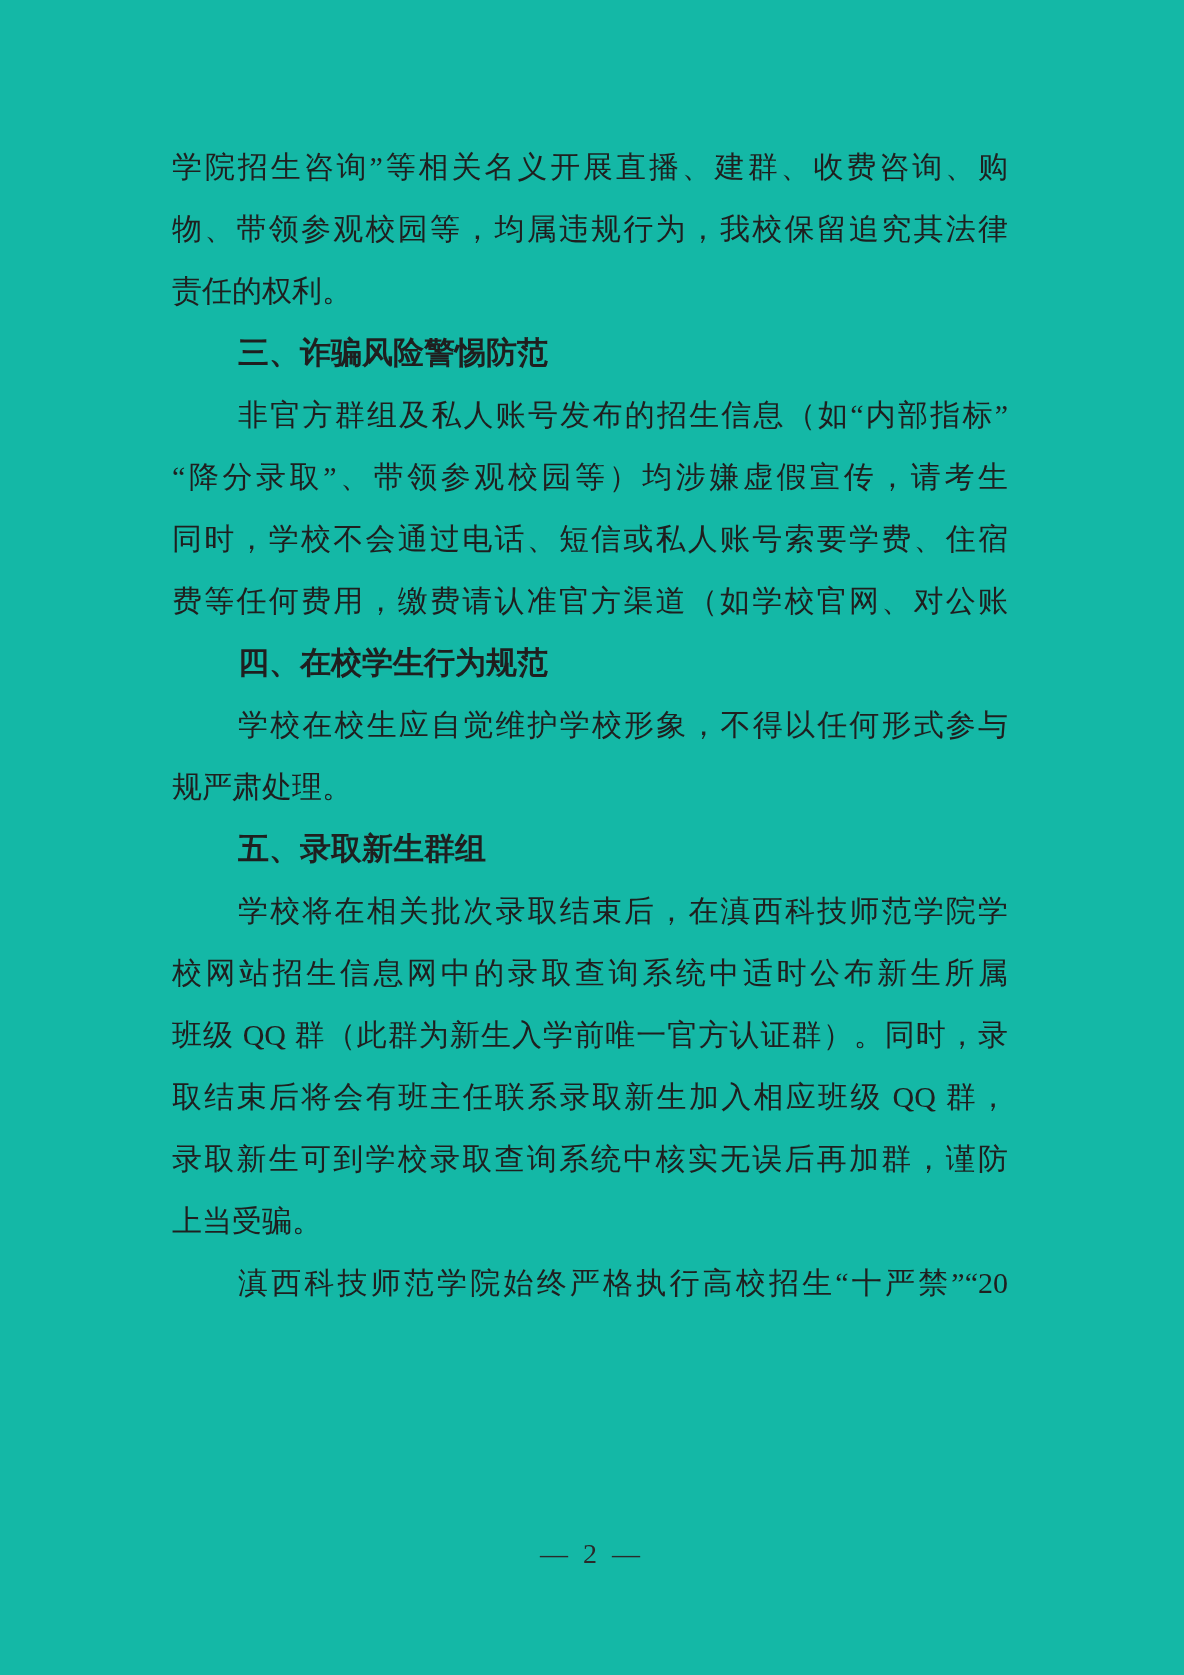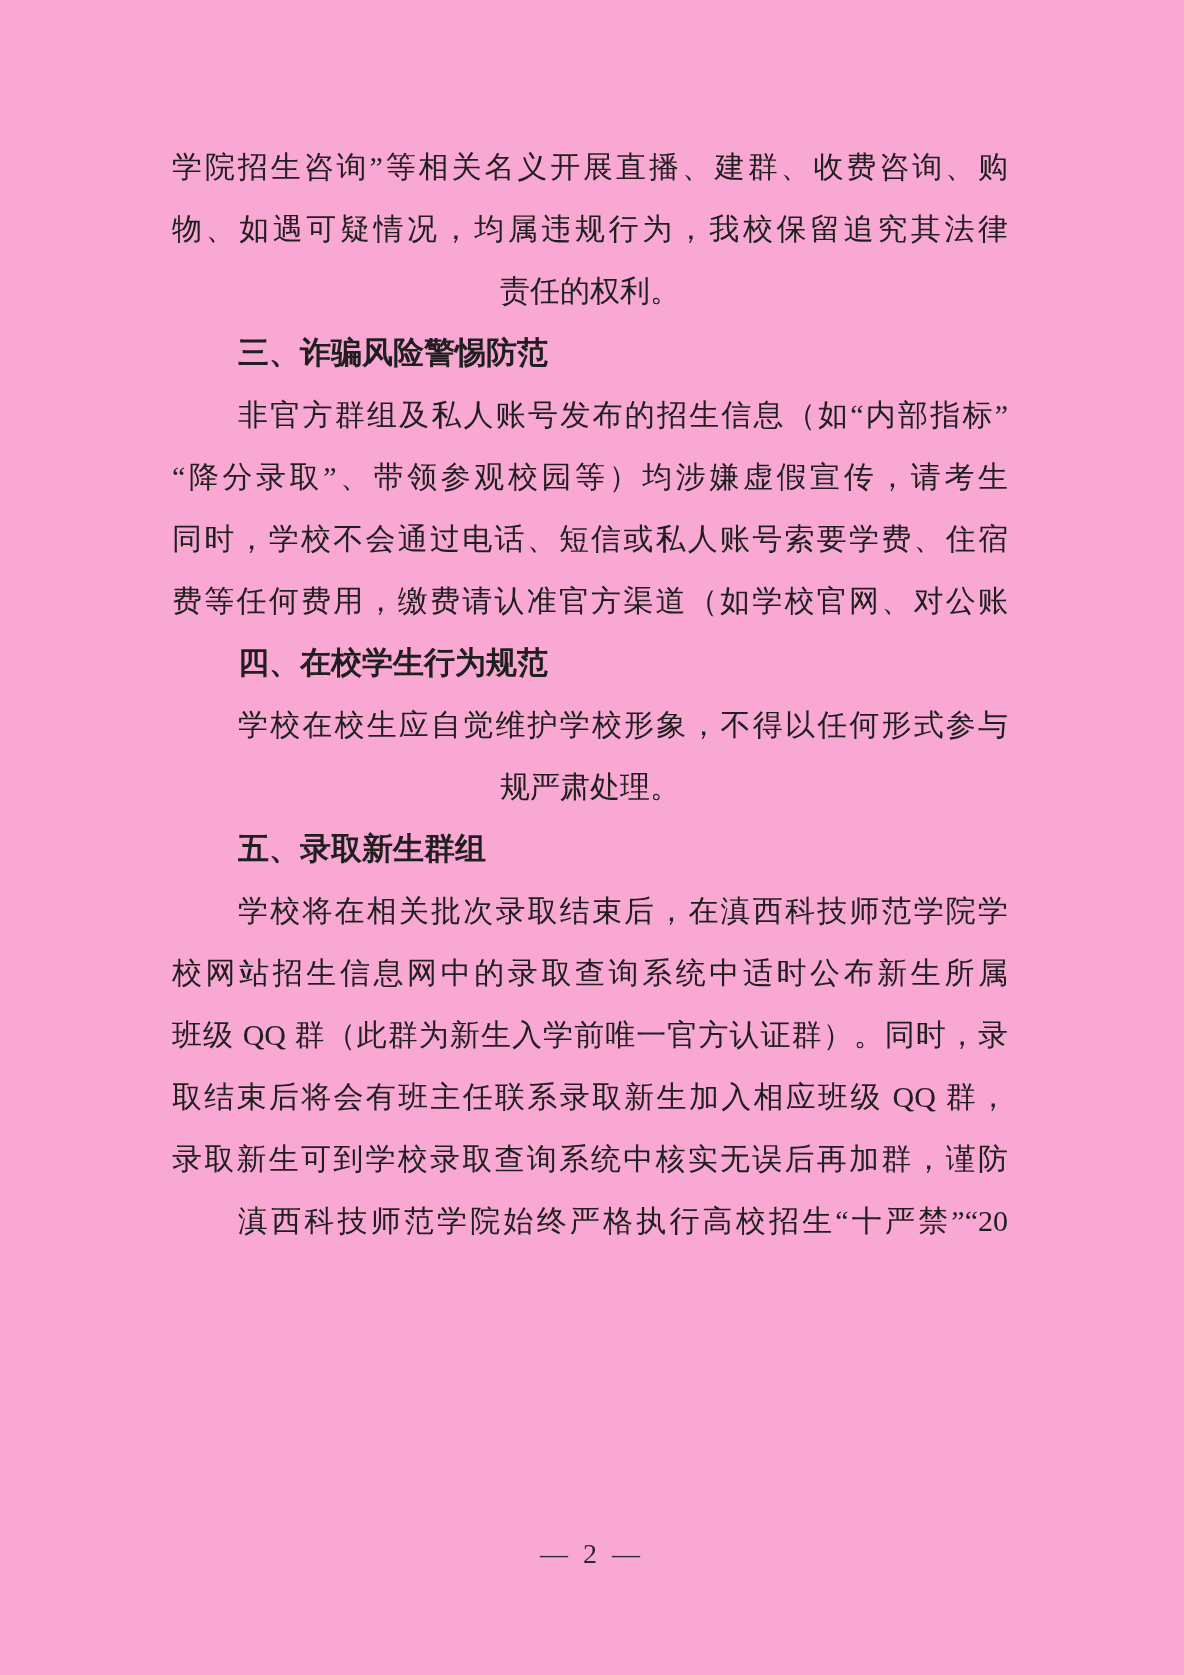--- a/index.html
+++ b/index.html
@@ -5,38 +5,37 @@
   html, body {
     margin: 0;
     padding: 0;
     background: #8a8a8a;
   }
   .page {
     position: relative;
     width: 1184px;
     height: 1675px;
     margin: 0 auto;
-    background: #f9a8d4;
+    background: #14b8a6;
     color: #1f1f1f;
     overflow: hidden;
   }
   .content {
     position: absolute;
     top: 136px;
     left: 172px;
     width: 836px;
   }
   .ln {
     height: 62px;
     line-height: 62px;
     font-size: 30px;
     font-family: "Liberation Serif", "DejaVu Serif", serif;
     color: #1f1f1f;
     white-space: nowrap;
-    text-align: center;
   }
   .just {
     white-space: normal;
     text-align: justify;
     text-align-last: justify;
     text-justify: inter-character;
   }
   .indent {
     text-indent: 66px;
   }
@@ -60,33 +59,34 @@
     font-family: "Liberation Serif", "DejaVu Serif", serif;
     color: #2a2a2a;
   }
 </style>
 </head>
 <body>
 
 <div class="page">
   <div class="content">
     <div class="ln just">学院招生咨询”等相关名义开展直播、建群、收费咨询、购</div>
-    <div class="ln just">物、如遇可疑情况，均属违规行为，我校保留追究其法律</div>
+    <div class="ln just">物、带领参观校园等，均属违规行为，我校保留追究其法律</div>
     <div class="ln">责任的权利。</div>
     <div class="ln head">三、诈骗风险警惕防范</div>
     <div class="ln just indent">非官方群组及私人账号发布的招生信息（如“内部指标”</div>
     <div class="ln just">“降分录取”、带领参观校园等）均涉嫌虚假宣传，请考生</div>
     <div class="ln just">同时，学校不会通过电话、短信或私人账号索要学费、住宿</div>
     <div class="ln just">费等任何费用，缴费请认准官方渠道（如学校官网、对公账</div>
     <div class="ln head">四、在校学生行为规范</div>
     <div class="ln just indent">学校在校生应自觉维护学校形象，不得以任何形式参与</div>
     <div class="ln">规严肃处理。</div>
     <div class="ln head">五、录取新生群组</div>
     <div class="ln just indent">学校将在相关批次录取结束后，在滇西科技师范学院学</div>
     <div class="ln just">校网站招生信息网中的录取查询系统中适时公布新生所属</div>
     <div class="ln just">班级 QQ 群（此群为新生入学前唯一官方认证群）。同时，录</div>
     <div class="ln just">取结束后将会有班主任联系录取新生加入相应班级 QQ 群，</div>
     <div class="ln just">录取新生可到学校录取查询系统中核实无误后再加群，谨防</div>
+    <div class="ln">上当受骗。</div>
     <div class="ln just indent">滇西科技师范学院始终严格执行高校招生“十严禁”“20</div>
   </div>
 
   <div class="footer">— 2 —</div>
 </div>
 
 </body></html>

